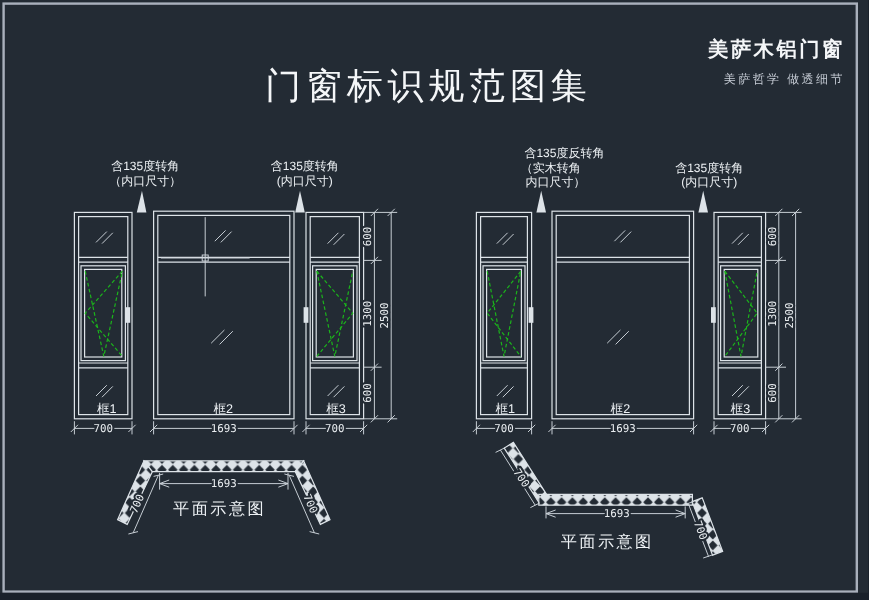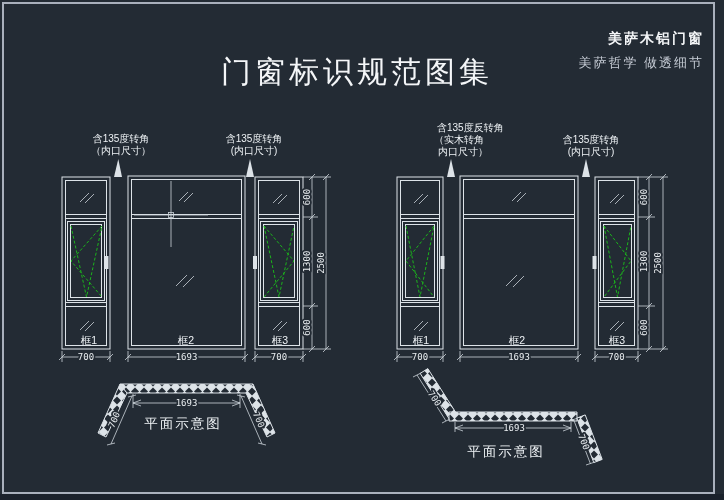--- a/index.html
+++ b/index.html
@@ -14,22 +14,22 @@
   }
   #bottom-strip{
     position:absolute;left:0;top:494px;width:724px;height:6px;background:#1a212b;
   }
   #page-title{
     position:absolute;left:0;top:52px;width:724px;text-align:center;
     transform:translateX(-5px);
     color:#f4f6f8;font-size:30px;letter-spacing:4px;font-weight:500;
   }
   #brand{position:absolute;right:20px;top:30px;text-align:right;color:#f4f6f8;}
-  #brand .brand-name{font-size:14px;font-weight:bold;letter-spacing:2px;}
-  #brand .brand-slogan{margin-top:6px;font-size:13px;color:#c6ccd5;letter-spacing:2px;}
+  #brand .brand-name{font-size:17px;font-weight:bold;letter-spacing:2px;}
+  #brand .brand-slogan{margin-top:6px;font-size:10px;color:#c6ccd5;letter-spacing:2px;}
   svg{position:absolute;left:0;top:0;}
   .ln{stroke:#dde3e8;stroke-width:1;fill:none;}
   .thin{stroke:#cdd4da;stroke-width:0.8;fill:none;}
   .green{stroke:#1bb41b;stroke-width:1;fill:none;stroke-dasharray:3 2;}
   .fillw{fill:#dde3e8;stroke:none;}
   .cn{fill:#eef2f5;font-family:"Liberation Sans",sans-serif;}
   .anno{font-size:10px;}
   .frametag{font-size:10.5px;}
   .caption{font-size:13.5px;letter-spacing:2px;}
   .dim{

